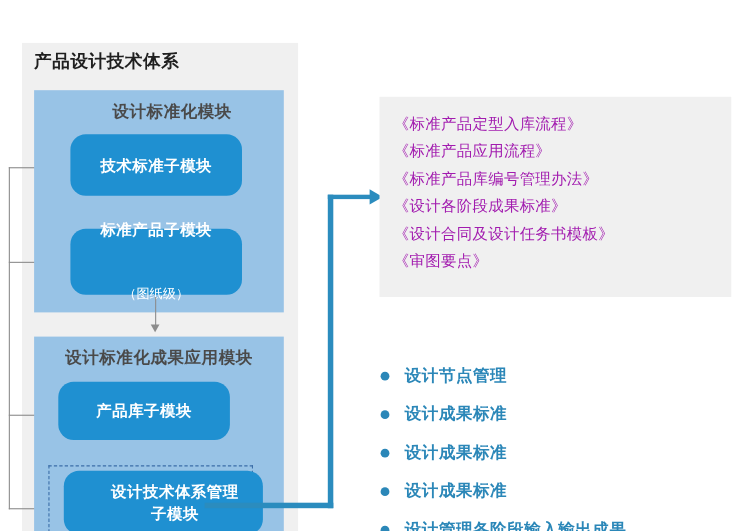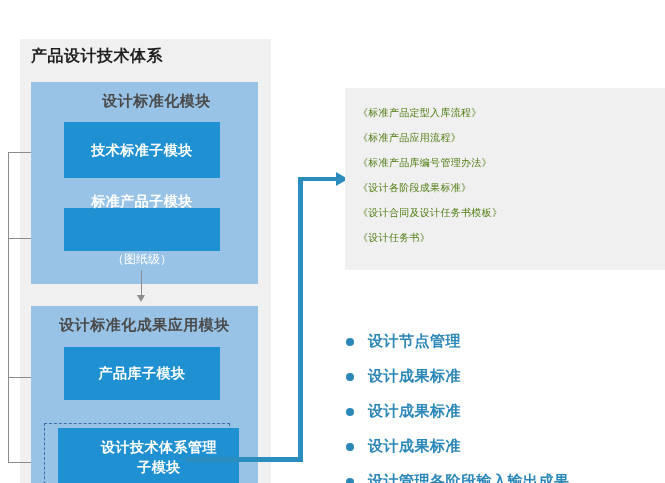--- a/index.html
+++ b/index.html
@@ -70,31 +70,32 @@
     color: #ffffff;
     display: flex;
     flex-direction: column;
     align-items: center;
     justify-content: center;
     text-align: center;
     font-size: 14px;
     font-weight: bold;
     line-height: 1.45;
     letter-spacing: 0.5px;
+    border-radius: 14px;
   }
   .module-box .sub-label {
     font-size: 12px;
     font-weight: normal;
     letter-spacing: 0;
   }
 
   
   .box-tech      { left: 33px; top: 40px;  width: 156px; height: 56px; }
-  .box-standard  { left: 33px; top: 126px; width: 156px; height: 43px; gap: 40px; }
-  .box-productlib{ left: 33px; top: 41px;  width: 156px; height: 53px; }
+  .box-standard  { left: 33px; top: 126px; width: 156px; height: 60px; gap: 40px; }
+  .box-productlib{ left: 22px; top: 41px;  width: 156px; height: 53px; }
   .box-mgmt      { left: 27px; top: 122px; width: 160px; height: 58px; padding-left: 21px; }
 
   .dashed-frame {
     position: absolute;
     left: 13px;
     top: 117px;
     width: 186px;
     height: 66px;
     border: 1px dashed #3b6ea8;
     box-sizing: border-box;
@@ -157,22 +158,22 @@
   }
   .doc-list {
     position: absolute;
     left: 13px;
     top: 12px;
     margin: 0;
     padding: 0;
     list-style: none;
   }
   .doc-list li {
-    font-size: 10px;
-    color: #4d7c0f;
+    font-size: 14px;
+    color: #a21caf;
     line-height: 25px;
     white-space: nowrap;
     letter-spacing: 0.3px;
   }
 
   
   .bullet-list {
     position: absolute;
     left: 343px;
     top: 287px;
@@ -251,21 +252,21 @@
   <div class="bl bl-h-top"></div>
   <div class="arrow-right-blue"></div>
 
   <div class="doc-box">
     <ul class="doc-list" id="doc-list">
         <li>《标准产品定型入库流程》</li>
         <li>《标准产品应用流程》</li>
         <li>《标准产品库编号管理办法》</li>
         <li>《设计各阶段成果标准》</li>
         <li>《设计合同及设计任务书模板》</li>
-        <li>《设计任务书》</li>
+        <li>《审图要点》</li>
       </ul>
   </div>
 
   <ul class="bullet-list" id="bullet-list">
       <li>
         <span class="bullet-dot"></span>
         <span>设计节点管理</span>
       </li>
       <li>
         <span class="bullet-dot"></span>

